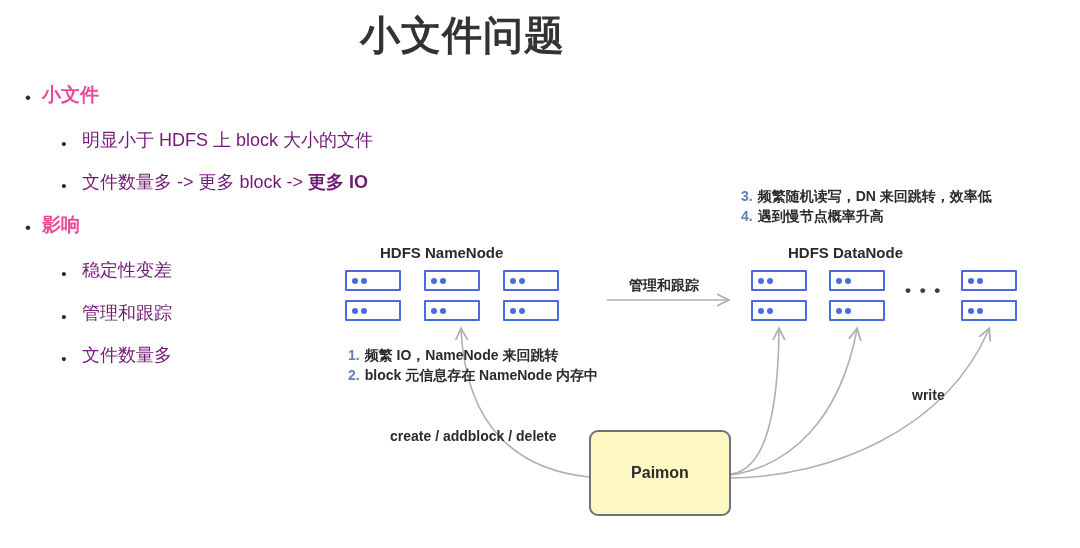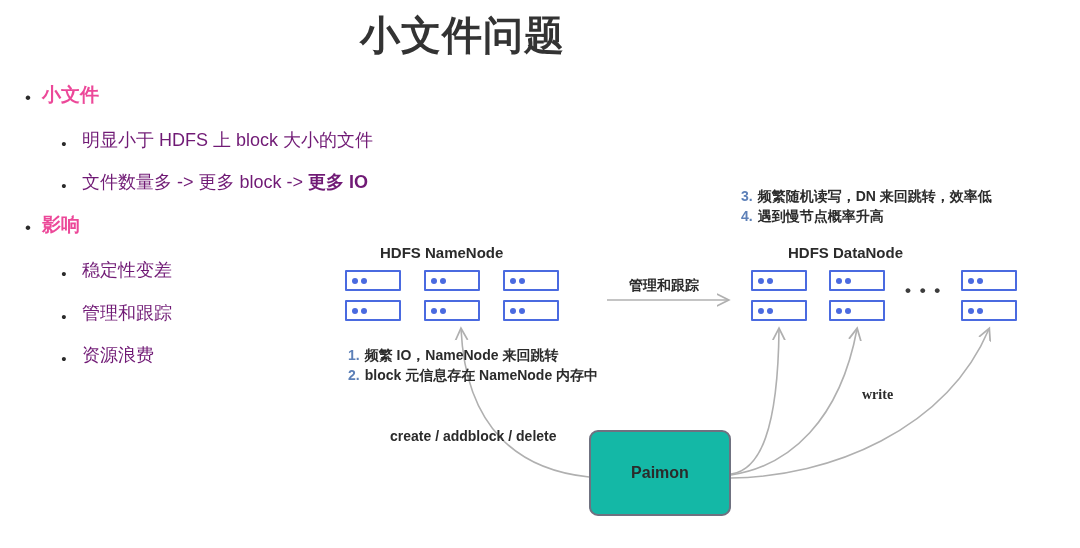--- a/index.html
+++ b/index.html
@@ -67,35 +67,35 @@
     font-size: 17px; font-weight: bold; color: #3c3c3c; letter-spacing: 2px;
   }
 
   
   .d-label {
     position: absolute; font-size: 14px; font-weight: bold; color: #2b2b2b;
     white-space: nowrap;
   }
   #lbl-manage { left: 629px; top: 277px; }
   #lbl-create { left: 390px; top: 428px; text-align: center; }
-  #lbl-write  { left: 862px; top: 387px; font-family: Liberation Serif, serif; }
+  #lbl-write  { left: 912px; top: 387px; }
 
   
   .num-list { position: absolute; white-space: nowrap; }
   .num-line { display: flex; align-items: baseline; line-height: 1.45; }
   .num-idx { color: #5d80b8; font-weight: bold; font-size: 14px; margin-right: 5px; }
   .num-txt { color: #2b2b2b; font-weight: bold; font-size: 14px; }
   #list-left  { left: 348px; top: 345px; }
   #list-right { left: 741px; top: 186px; }
 
   
   .paimon-box {
     position: absolute; left: 589px; top: 430px;
     width: 142px; height: 86px;
-    background: #14b8a6;
+    background: #fef9c3;
     border: 2px solid #6f7180;
     border-radius: 9px;
     display: flex; align-items: center; justify-content: center;
   }
   .paimon-box span { font-size: 16px; font-weight: bold; color: #2b2b2b; }
 </style>
 </head>
 <body>
 
 <div id="slide">
@@ -129,21 +129,21 @@
       <span class="b-text-l2">稳定性变差</span>
     </div>
 
     <div class="b-row b-l2">
       <span class="b-dot">•</span>
       <span class="b-text-l2">管理和跟踪</span>
     </div>
 
     <div class="b-row b-l2">
       <span class="b-dot">•</span>
-      <span class="b-text-l2">资源浪费</span>
+      <span class="b-text-l2">文件数量多</span>
     </div>
 
   </div>
 
   <div class="diagram">
 
     <svg class="svg-layer" viewBox="0 0 1080 548">
       <defs>
         <marker id="ah" markerWidth="9" markerHeight="9" refX="7" refY="4.5" orient="auto" markerUnits="strokeWidth">
           <path d="M0,0.7 L7.5,4.5 L0,8.3" fill="none" stroke="#b0b0b0" stroke-width="1.1"></path>

